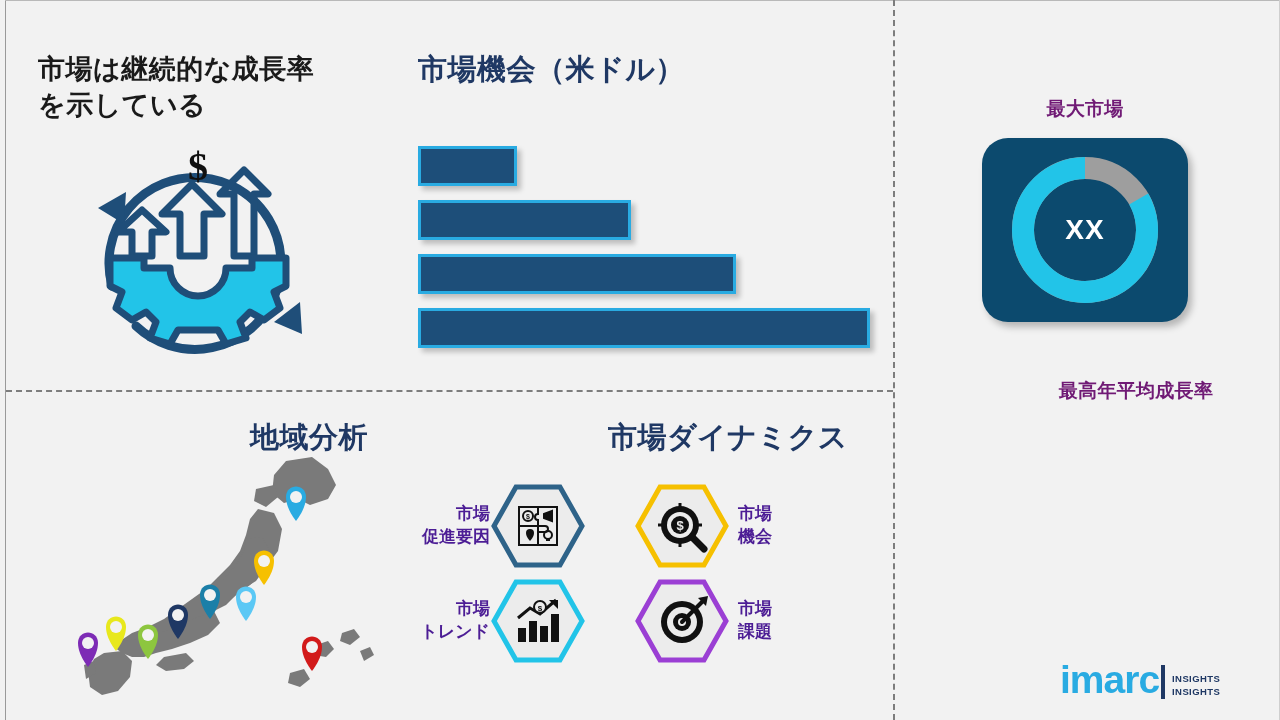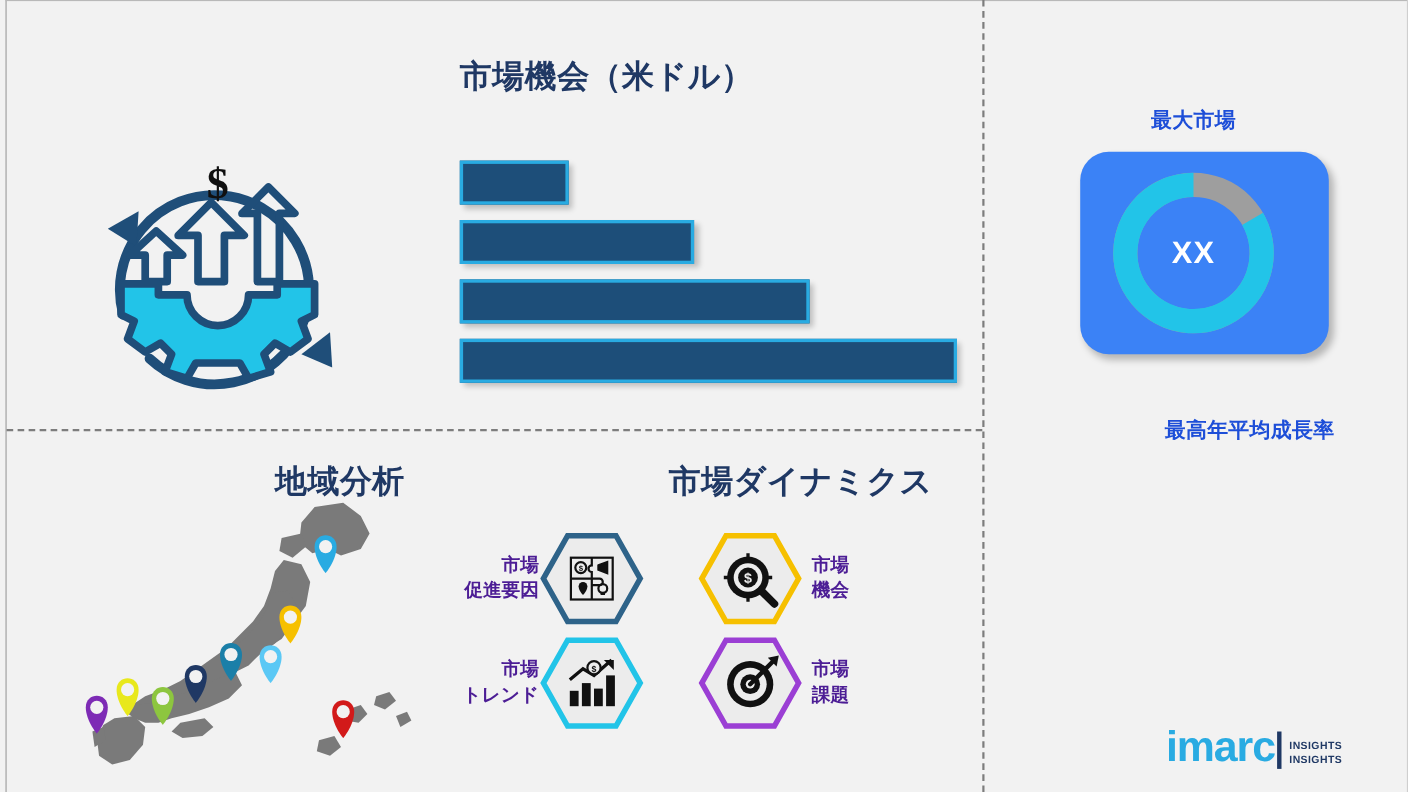--- a/index.html
+++ b/index.html
@@ -59,21 +59,21 @@
   }
   .h-navy {
     font-size: 29px;
     font-weight: bold;
     color: #1F3864;
     letter-spacing: .5px;
   }
   .h-small-black {
     font-size: 19px;
     font-weight: bold;
-    color: #1d4ed8;
+    color: #701a75;
     letter-spacing: .3px;
   }
 
   
   .growth-icon { position: absolute; left: 74px; top: 136px; }
 
   
   .bars { position: absolute; left: 418px; top: 146px; }
   .bar {
     background: #1d4e79;
@@ -102,22 +102,22 @@
     line-height: 1.35;
     white-space: pre-line;
   }
   .dyn-label.right-al { text-align: right; width: 92px; }
   .dyn-label.left-al  { text-align: left;  width: 92px; }
   .hex-holder { position: relative; width: 96px; height: 86px; }
 
   
   .donut-card {
     position: absolute;
-    width: 226px; height: 184px;
-    background: #3b82f6;
+    width: 206px; height: 184px;
+    background: #0c4a6e;
     border-radius: 26px;
     box-shadow: 4px 5px 7px rgba(0,0,0,.25);
   }
   .donut-title {
     position: absolute;
     width: 260px;
     text-align: center;
   }
   .donut-center {
     position: absolute;
@@ -156,20 +156,24 @@
 
 <div id="page">
 
   <div class="edge-left"></div>
   <div class="edge-top"></div>
   <div class="edge-right"></div>
 
   <div class="divider-v"></div>
   <div class="divider-h"></div>
 
+  <div class="quad" style="left:38px; top:52px; width:350px;">
+    <div class="h-black" style="white-space:pre-line;">市場は継続的な成長率
+を示している</div>
+  </div>
 
   <div class="growth-icon">
     <svg width="248" height="228" viewBox="0 0 248 228">
 
       <g fill="none" stroke="#1F4E79" stroke-width="9" stroke-linecap="round">
         <path d="M 38 150 A 86 86 0 1 1 62 190"></path>
       </g>
       <path d="M 24 72 L 52 56 L 50 88 Z" fill="#1F4E79"></path>
       <path d="M 226 166 L 200 186 L 228 198 Z" fill="#1F4E79"></path>
 

